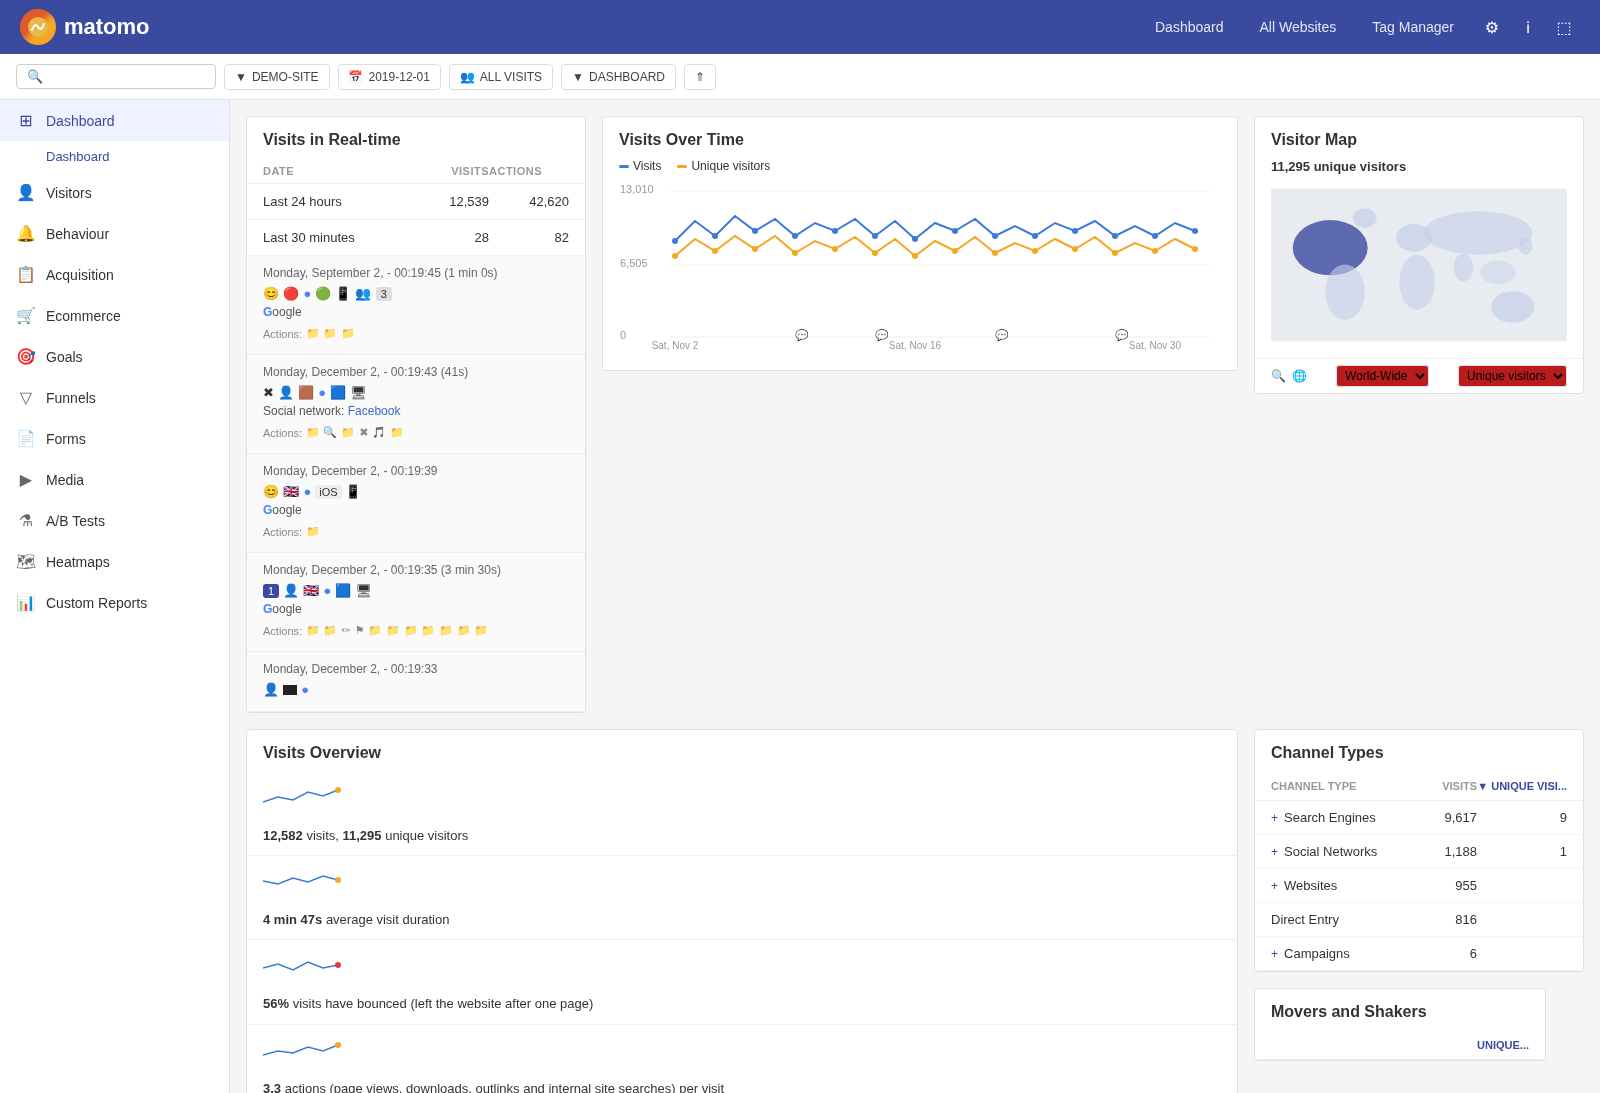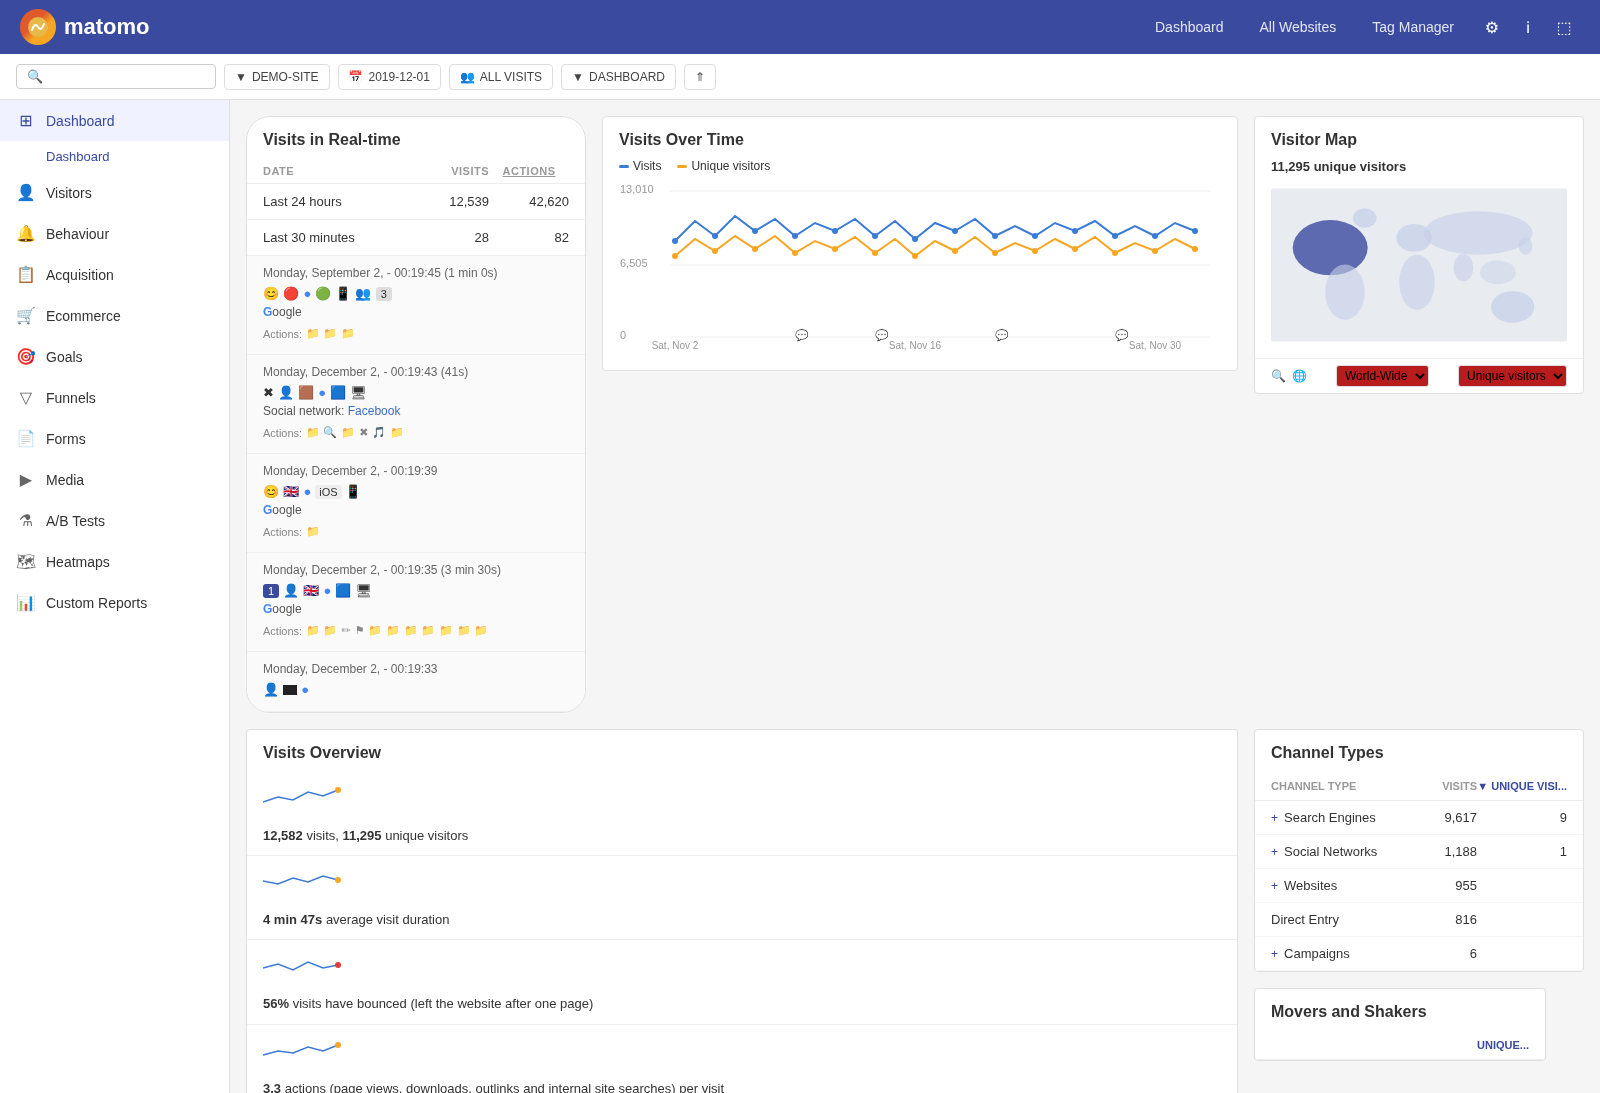--- a/index.html
+++ b/index.html
@@ -127,34 +127,34 @@
       overflow: hidden;
     }
     .widget-title {
       font-size: 16px;
       font-weight: bold;
       color: #333;
       padding: 14px 16px 10px;
     }
 
     
-    .realtime-widget { width: 340px; flex-shrink: 0; border-radius: 24px; }
+    .realtime-widget { width: 340px; flex-shrink: 0; }
     .rt-header {
       display: flex;
       padding: 6px 16px;
       font-size: 11px;
       font-weight: bold;
       color: #999;
       text-transform: uppercase;
       letter-spacing: 0.5px;
       border-bottom: 1px solid #eee;
     }
     .rt-header .col-date { flex: 1; }
     .rt-header .col-visits { width: 70px; text-align: right; }
-    .rt-header .col-actions { width: 80px; text-align: center; text-decoration: underline; }
+    .rt-header .col-actions { width: 80px; text-align: left; }
     .rt-row {
       display: flex;
       align-items: center;
       padding: 10px 16px;
       border-bottom: 1px solid #f0f0f0;
     }
     .rt-row .col-date { flex: 1; font-size: 13px; }
     .rt-row .col-visits { width: 70px; text-align: right; font-size: 13px; }
     .rt-row .col-actions { width: 80px; text-align: right; font-size: 13px; }
     .rt-visit-block {

